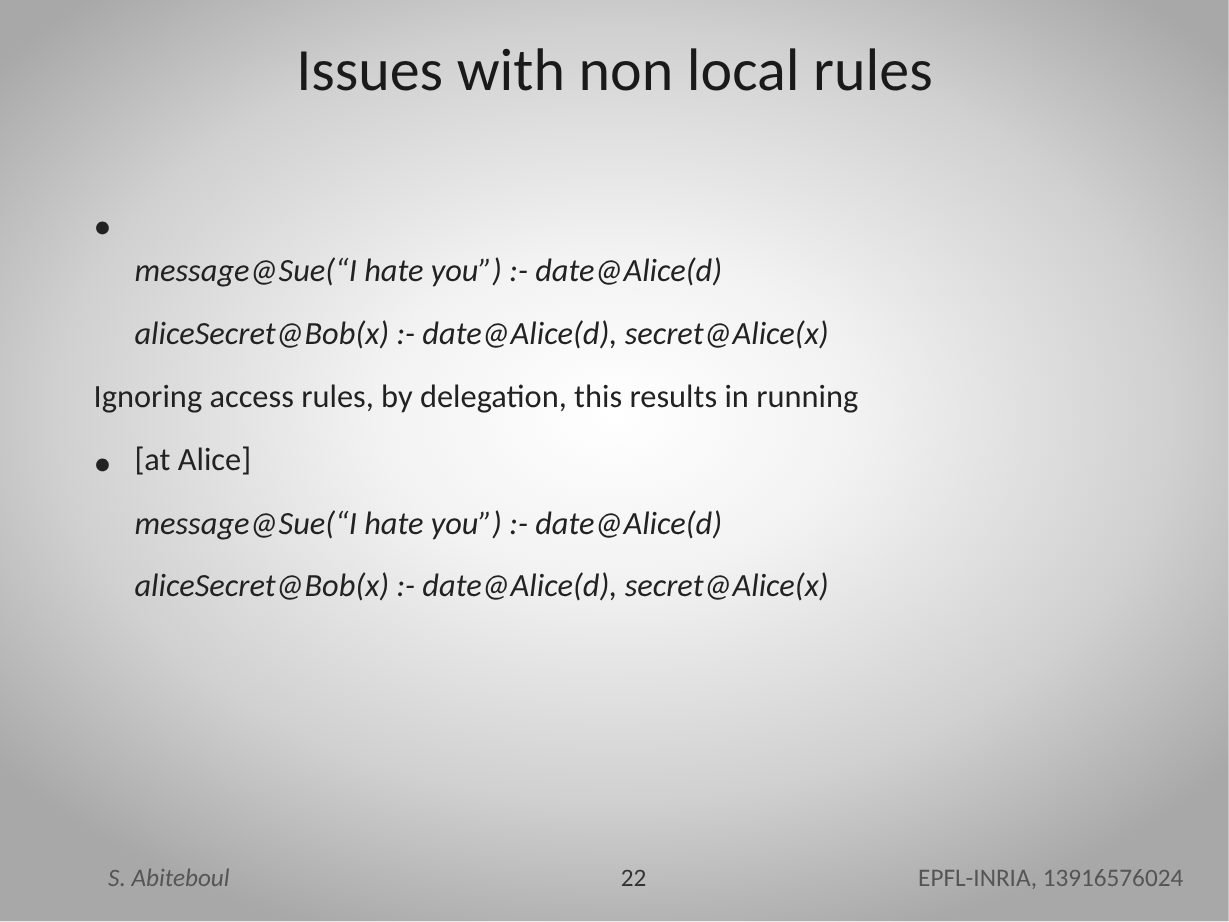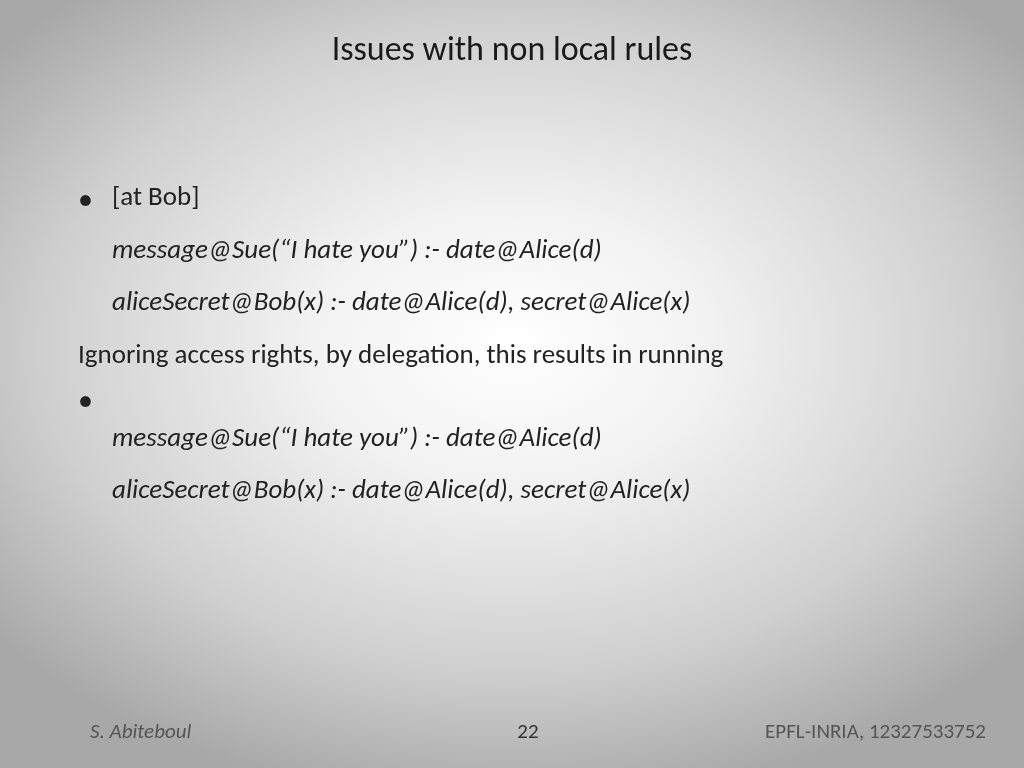--- a/index.html
+++ b/index.html
@@ -17,21 +17,21 @@
     position: relative;
     color: #1a1a1a;
     box-sizing: border-box;
   }
   .title {
     position: absolute;
     top: 28px;
     left: 0;
     width: 100%;
     text-align: center;
-    font-size: 34px;
+    font-size: 50px;
     font-weight: 400;
     color: #1a1a1a;
   }
   .body {
     position: absolute;
     top: 170px;
     left: 78px;
     right: 60px;
     font-size: 27px;
     line-height: 1.95;
@@ -88,36 +88,36 @@
 <body>
 
 <div class="slide">
 
   <div class="title">Issues with non local rules</div>
 
   <div class="body">
 
     <div class="bullet-row">
       <div class="bullet-dot">•</div>
-      <div>[at Bob]</div>
     </div>
 
     <div class="indent">message@Sue(“I hate you”) :- date@Alice(d)</div>
     <div class="indent">aliceSecret@Bob(x) :- date@Alice(d), secret@Alice(x)</div>
 
-    <div class="plain">Ignoring access rights, by delegation, this results in running</div>
+    <div class="plain">Ignoring access rules, by delegation, this results in running</div>
 
     <div class="bullet-row">
       <div class="bullet-dot">•</div>
+      <div>[at Alice]</div>
     </div>
 
     <div class="indent">message@Sue(“I hate you”) :- date@Alice(d)</div>
     <div class="indent">aliceSecret@Bob(x) :- date@Alice(d), secret@Alice(x)</div>
 
   </div>
 
   <div class="footer">
     <div class="footer-left">S. Abiteboul</div>
     <div class="footer-center">22</div>
-    <div class="footer-right">EPFL-INRIA,  12327533752</div>
+    <div class="footer-right">EPFL-INRIA,  13916576024</div>
   </div>
 
 </div>
 
 </body></html>

